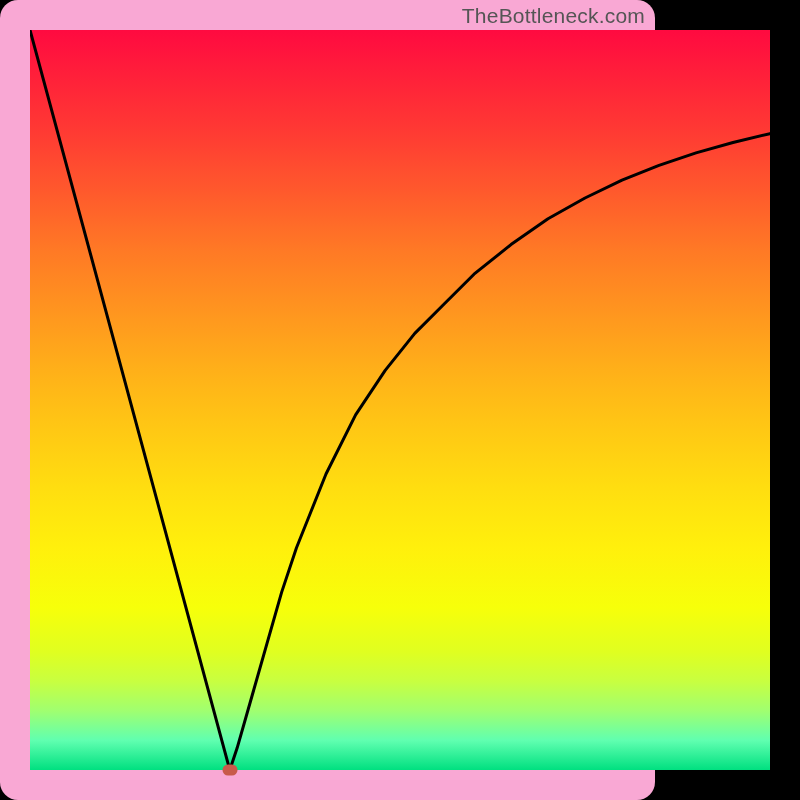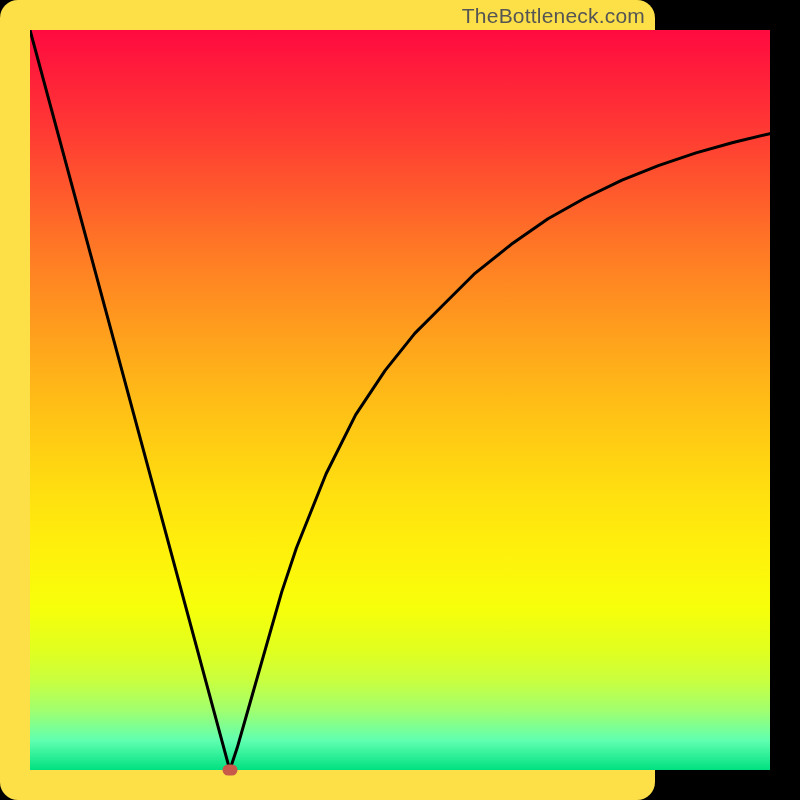--- a/index.html
+++ b/index.html
@@ -8,21 +8,21 @@
     width: 800px;
     height: 800px;
     overflow: hidden;
     background: #000;
     font-family: Arial, Helvetica, sans-serif;
   }
   .frame {
     position: relative;
     width: 655px;
     height: 800px;
-    background: #fde047;
+    background: #f9a8d4;
     border-radius: 18px;
   }
   .plot-area {
     position: absolute;
     left: 30px;
     top: 30px;
     width: 740px;
     height: 740px;
     background: linear-gradient(to bottom,
       #ff0a40 0%,

